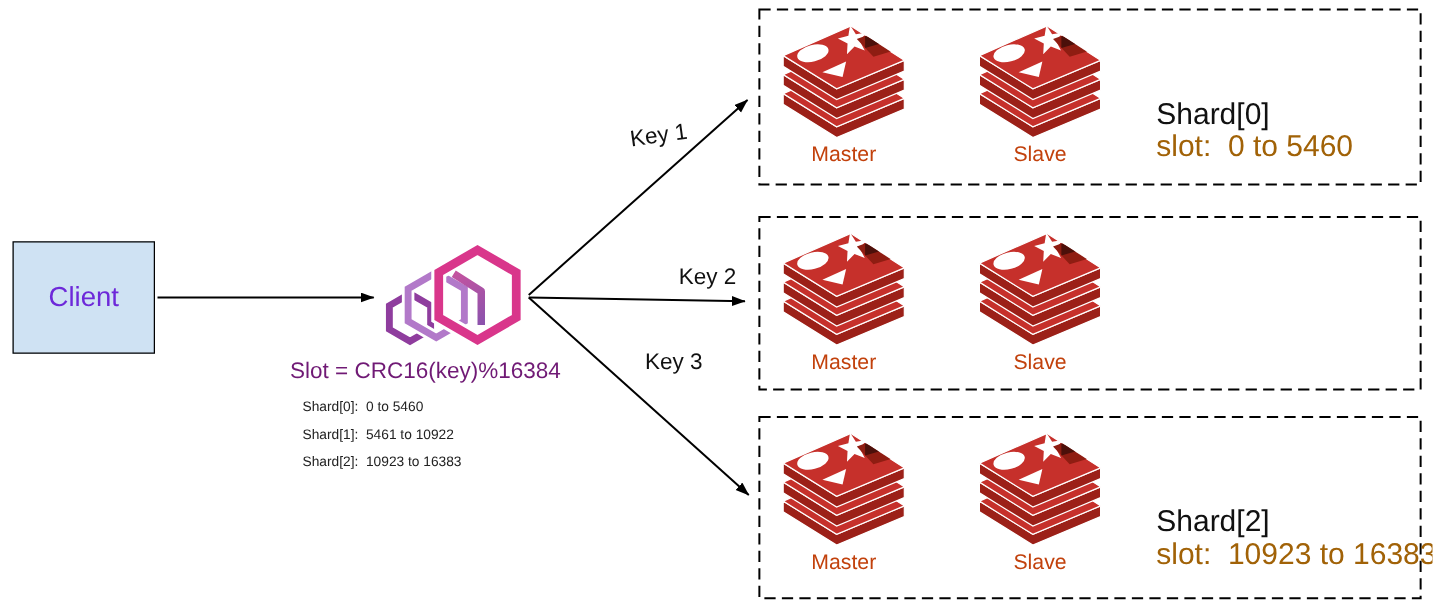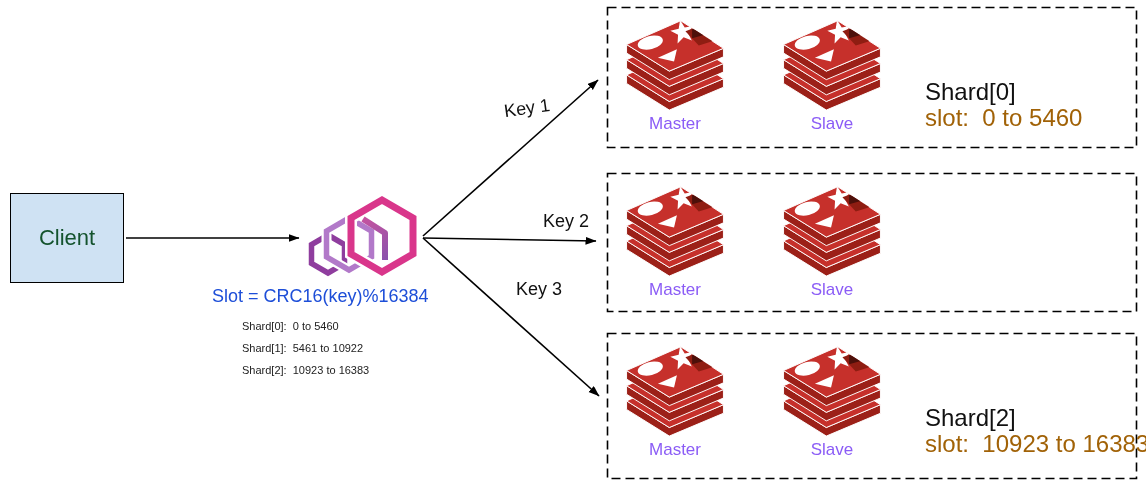--- a/index.html
+++ b/index.html
@@ -20,42 +20,42 @@
     font-family:"Liberation Sans", sans-serif;color:var(--text);
   }
   .abs{position:absolute;}
   #arrow-layer{position:absolute;left:0;top:0;pointer-events:none;}
 
   .client-box{
     left:10px;top:193px;width:114px;height:90px;
     background:var(--client_fill);
     border:1.5px solid var(--outline);
     display:flex;align-items:center;justify-content:center;
-    font-size:22px;color:#14532d;box-sizing:border-box;
+    font-size:22px;color:#6d28d9;box-sizing:border-box;
   }
 
-  .formula{left:212px;top:286px;font-size:18px;white-space:pre;color:#1d4ed8;}
+  .formula{left:232px;top:286px;font-size:18px;white-space:pre;color:#701a75;}
   .mapping{left:242px;top:315px;font-size:11px;line-height:22px;color:#222;}
   .mapping div{white-space:pre;}
 
   .key-label{font-size:18px;color:#111;white-space:pre;}
   .key-1{left:504px;top:98px;transform:rotate(-8deg);}
   .key-2{left:502px;top:211px;margin-left:41px;}
   .key-3{left:516px;top:279px;}
 
   .shard-box{left:607px;width:530px;box-sizing:border-box;}
   .shard-box-0{top:7px;height:141px;}
   .shard-box-1{top:173px;height:139px;}
   .shard-box-2{top:333px;height:147px;}
 
   .node{position:absolute;width:110px;top:9px;}
   .node-master{left:13px;}
   .node-slave{left:170px;}
   .node svg{width:110px;height:95px;display:block;}
-  .node-label{margin-top:3px;text-align:center;font-size:17px;color:#8b5cf6;}
+  .node-label{margin-top:3px;text-align:center;font-size:17px;color:#c2410c;}
 
   .shard-info{position:absolute;left:318px;top:28px;font-size:24px;line-height:26px;margin-top:44px;}
   .shard-info .shard-name{color:#111;}
   .shard-info .shard-slot{color:#a16207;white-space:pre;}
 </style>
 </head>
 <body>
 
 <svg width="0" height="0" style="position:absolute" aria-hidden="true">
   <defs>

